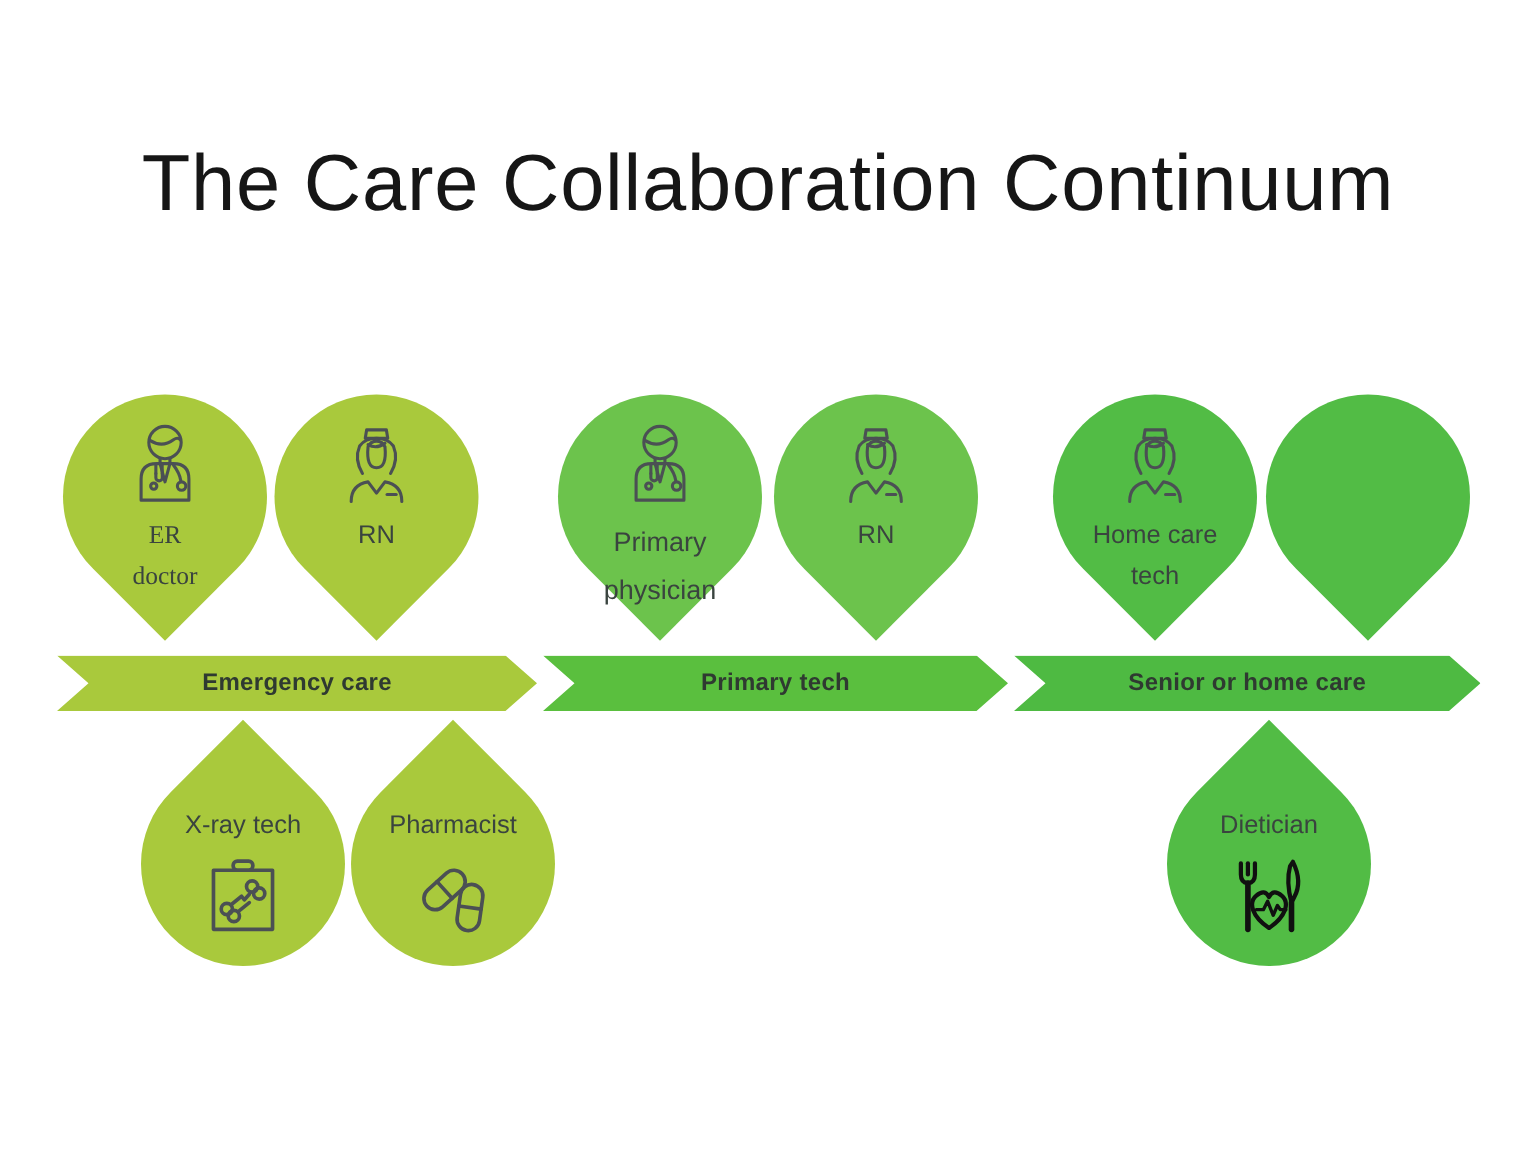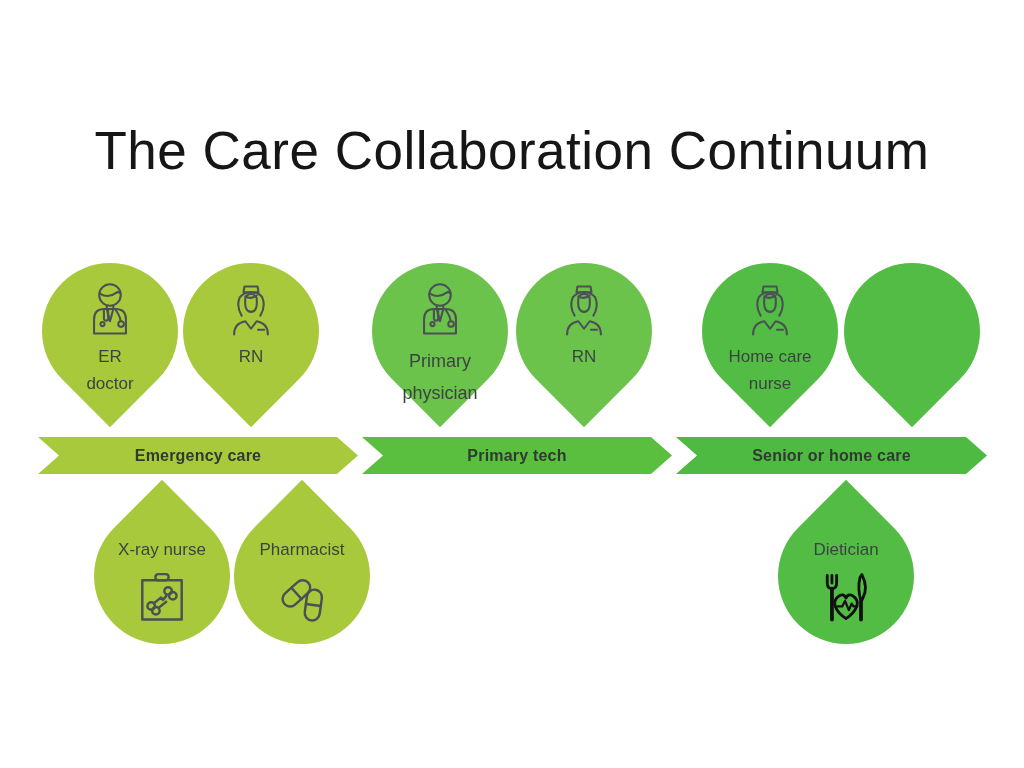--- a/index.html
+++ b/index.html
@@ -4,21 +4,21 @@
 <style>
   html,body { margin:0; padding:0; background:#ffffff; }
   #canvas {
     position:relative; width:1024px; height:768px; overflow:hidden;
     background:var(--background,#fff);
     font-family:"Liberation Sans", sans-serif;
   }
 
   
   #title {
-    position:absolute; top:84px; left:0; width:1024px;
+    position:absolute; top:56px; left:0; width:1024px;
     text-align:center; font-size:53px; font-weight:400;
     color:var(--title-text,#161616); letter-spacing:0.5px;
   }
 
   
   .pin { position:absolute; width:136px; height:164px; }
   .pin-shape {
     position:absolute; left:0; top:0; width:136px; height:136px;
     background:var(--pin-color,#a9c93c);
     transform:rotate(45deg);
@@ -43,21 +43,21 @@
   .pin-up .pin-icon { margin-top:5px; }
 
   .pin-label {
     margin-top:3px; text-align:center; white-space:pre-line;
     font-size:17px; line-height:1.6; color:var(--pin-text,#3a443f);
   }
   .pin-label.small { font-size:18px; line-height:1.75; margin-top:6px; }
   .pin-up .pin-label { margin-top:0; }
 
   
-  #pin-er-doctor          { left:42px;  top:263px; }
+  #pin-er-doctor          { left:42px;  top:263px;font-family:Liberation Serif, serif; }
   #pin-rn-emergency       { left:183px; top:263px; }
   #pin-primary-physician  { left:372px; top:263px; }
   #pin-rn-primary         { left:516px; top:263px; }
   #pin-home-care-nurse    { left:702px; top:263px; }
   #pin-physical-therapist { left:844px; top:263px; }
   #pin-xray-tech          { left:94px;  top:480px; }
   #pin-pharmacist         { left:234px; top:480px; }
   #pin-dietician          { left:778px; top:480px; }
 
   
@@ -202,42 +202,42 @@
     </div>
   </div>
 
   <div class="pin pin-down g3" id="pin-home-care-nurse">
     <div class="pin-shape"></div>
     <div class="pin-content">
       <svg class="pin-icon stroke-gray">
           <use href="#sym-nurse"></use>
         </svg>
       <div class="pin-label">Home care
-nurse</div>
+tech</div>
     </div>
   </div>
 
   <div class="pin pin-down g3" id="pin-physical-therapist">
     <div class="pin-shape"></div>
   </div>
 
   <div class="band" id="band-emergency">
     <span>Emergency care</span>
   </div>
   <div class="band" id="band-primary">
     <span>Primary tech</span>
   </div>
   <div class="band" id="band-senior">
     <span>Senior or home care</span>
   </div>
 
   <div class="pin pin-up g1" id="pin-xray-tech">
     <div class="pin-shape"></div>
     <div class="pin-content">
-      <div class="pin-label">X-ray nurse</div>
+      <div class="pin-label">X-ray tech</div>
       <svg class="pin-icon stroke-gray">
           <use href="#sym-xray"></use>
         </svg>
     </div>
   </div>
 
   <div class="pin pin-up g3" id="pin-dietician">
     <div class="pin-shape"></div>
     <div class="pin-content">
       <div class="pin-label">Dietician</div>

